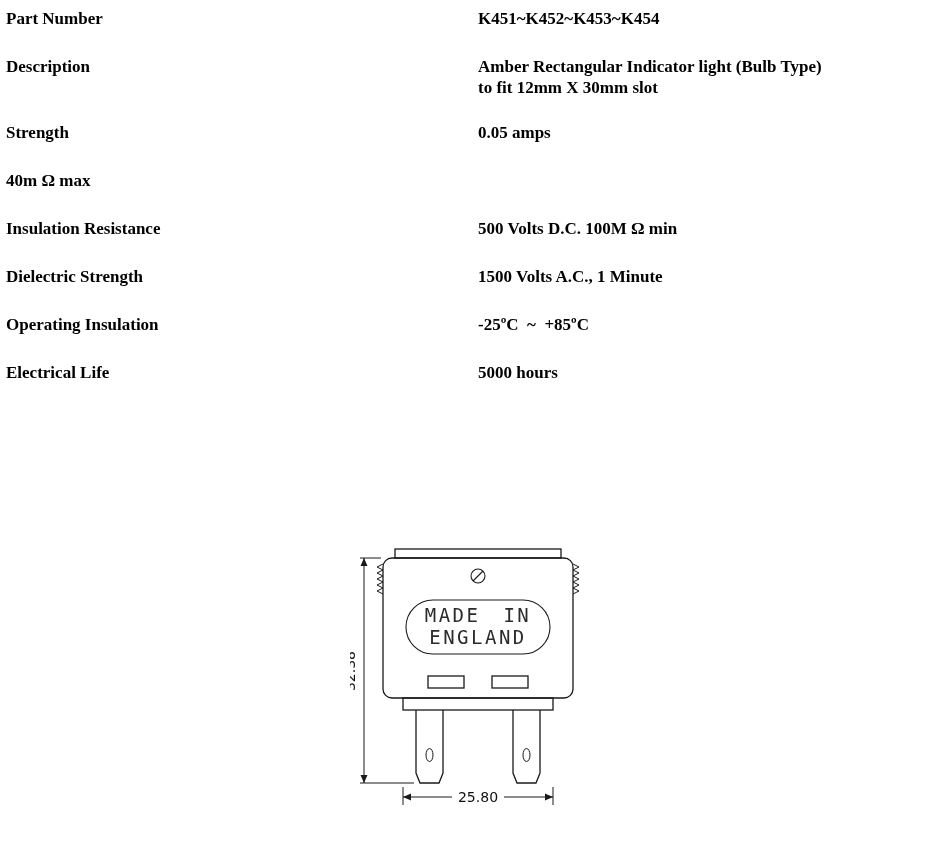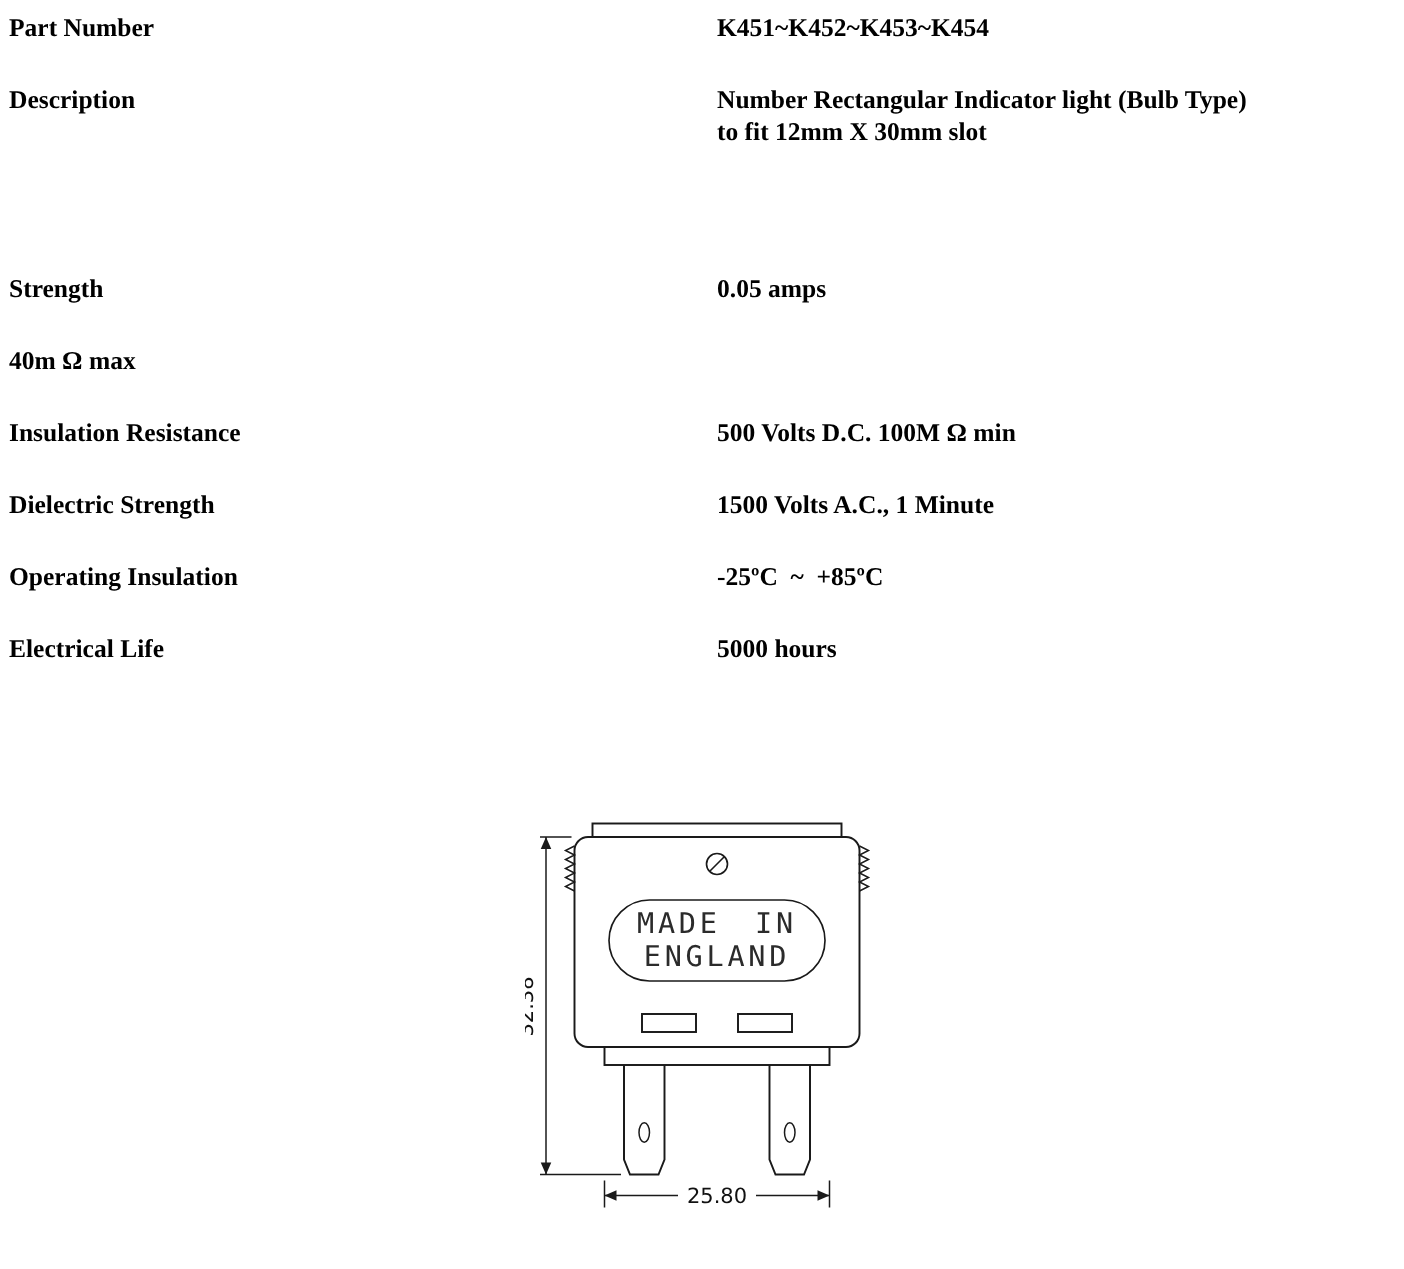--- a/index.html
+++ b/index.html
@@ -20,21 +20,21 @@
     top: 8px;
     left: 6px;
     right: 0;
   }
   .spec-row {
     display: grid;
     grid-template-columns: 472px 1fr;
     margin-bottom: 27px;
   }
   
-  .spec-row:nth-child(2) { margin-bottom: 84px; }
+  .spec-row:nth-child(2) { margin-bottom: 24px; }
   .spec-label, .spec-value {
     font-size: 17px;
     font-weight: bold;
     line-height: 21px;
     color: #000000;
   }
   .spec-value {
     white-space: pre-wrap;
     padding-right: 8px;
   }
@@ -64,21 +64,21 @@
 <body>
 
 <div class="specs" id="specs">
   <div class="spec-row">
     <div class="spec-label">Part Number</div>
     <div class="spec-value">K451~K452~K453~K454</div>
   </div>
 
   <div class="spec-row">
     <div class="spec-label">Description</div>
-    <div class="spec-value">Number Rectangular Indicator light (Bulb Type)
+    <div class="spec-value">Amber Rectangular Indicator light (Bulb Type)
 to fit 12mm X 30mm slot</div>
   </div>
 
 
   <div class="spec-row">
     <div class="spec-label">Strength</div>
     <div class="spec-value">0.05 amps</div>
   </div>
 
   <div class="spec-row">

